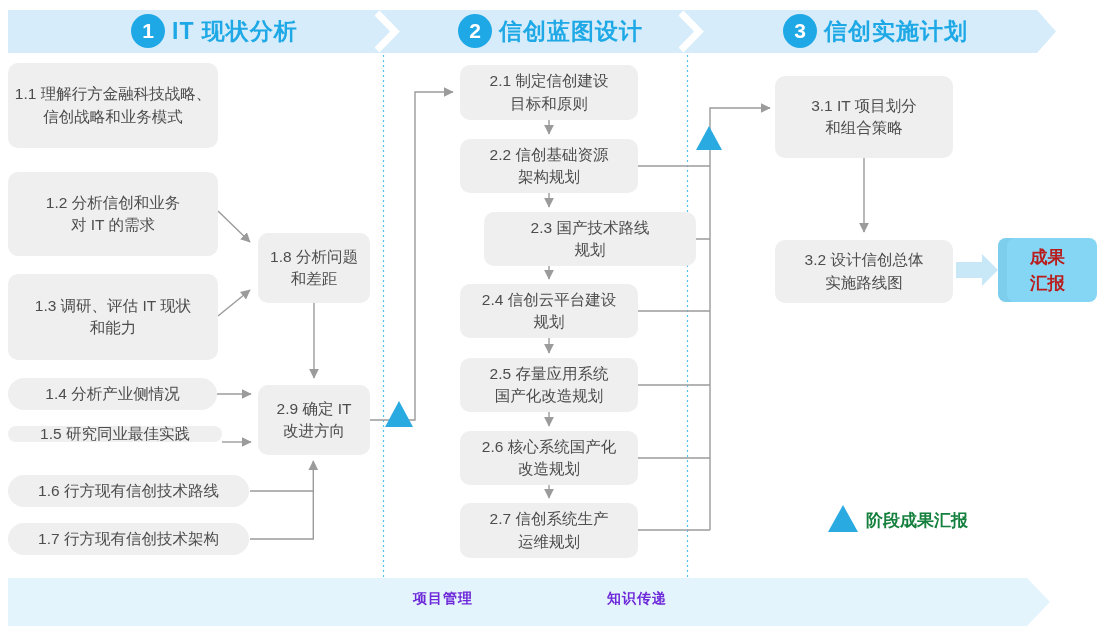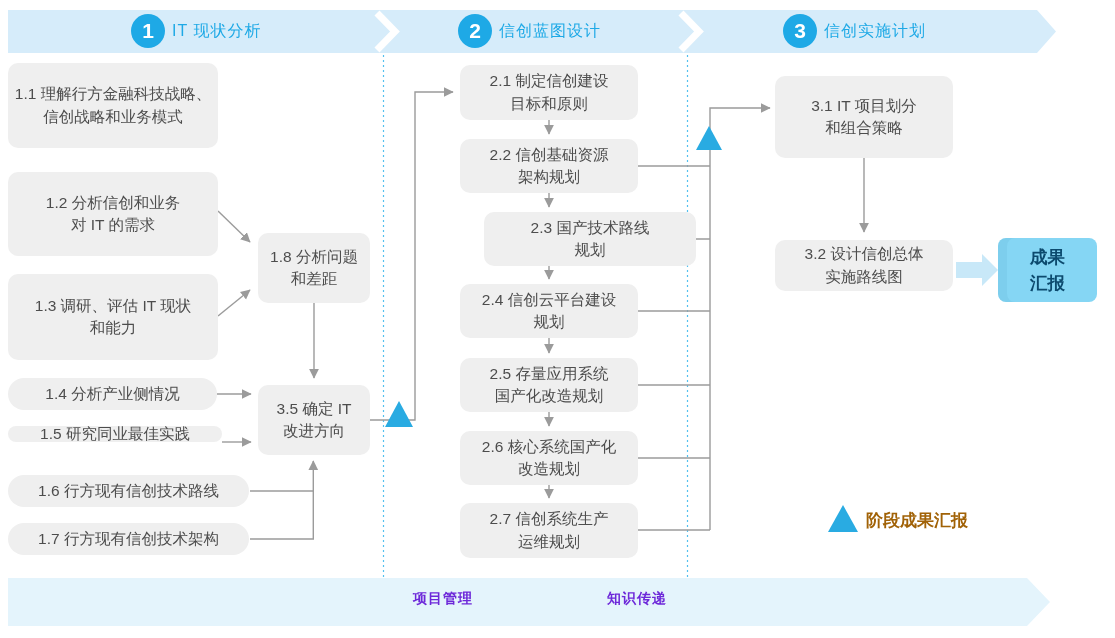--- a/index.html
+++ b/index.html
@@ -13,30 +13,30 @@
     display:flex;align-items:center;justify-content:center;text-align:center;
     color:#4D4D4D;font-size:15.5px;line-height:1.45;white-space:pre-line;
   }
   .pill{border-radius:17px;}
   .phase-circle{
     position:absolute;width:34px;height:34px;border-radius:50%;background:#1EA9E6;
     color:#fff;font-weight:bold;font-size:21px;display:flex;align-items:center;justify-content:center;
   }
   .phase-title{
     position:absolute;height:34px;display:flex;align-items:center;
-    color:#1EA9E6;font-weight:normal;font-size:16px;letter-spacing:1px;
+    color:#1EA9E6;font-weight:bold;font-size:23px;letter-spacing:1px;
   }
   .result-box{
     position:absolute;left:998px;top:238px;width:99px;height:64px;border-radius:8px;
     background:#85D6F4;box-shadow:inset 9px 0 0 rgba(90,170,205,0.18);
-    color:#0c4a6e;font-weight:bold;font-size:17.5px;line-height:1.5;white-space:pre-line;
+    color:#b91c1c;font-weight:bold;font-size:17.5px;line-height:1.5;white-space:pre-line;
     display:flex;align-items:center;justify-content:center;text-align:center;
   }
   .legend-label{
-    position:absolute;left:866px;top:509px;color:#a16207;font-weight:bold;font-size:17px;
+    position:absolute;left:866px;top:509px;color:#15803d;font-weight:bold;font-size:17px;
   }
   .footer-label{
     position:absolute;top:590px;width:100px;text-align:center;
     color:#6d28d9;font-weight:bold;font-size:14px;letter-spacing:1px;
   }
 </style>
 </head>
 <body>
 
 <div id="stage">
@@ -105,41 +105,41 @@
   <div class="box" style="left:8px;top:172px;width:210px;height:84px">1.2 分析信创和业务
 对 IT 的需求</div>
   <div class="box" style="left:8px;top:274px;width:210px;height:86px">1.3 调研、评估 IT 现状
 和能力</div>
   <div class="box pill" style="left:8px;top:378px;width:209px;height:32px">1.4 分析产业侧情况</div>
   <div class="box pill" style="left:8px;top:426px;width:214px;height:16px">1.5 研究同业最佳实践</div>
   <div class="box pill" style="left:8px;top:475px;width:241px;height:32px">1.6 行方现有信创技术路线</div>
   <div class="box pill" style="left:8px;top:523px;width:241px;height:32px">1.7 行方现有信创技术架构</div>
   <div class="box" style="left:258px;top:233px;width:112px;height:70px">1.8 分析问题
 和差距</div>
-  <div class="box" style="left:258px;top:385px;width:112px;height:70px">3.5 确定 IT
+  <div class="box" style="left:258px;top:385px;width:112px;height:70px">2.9 确定 IT
 改进方向</div>
 
   <div class="box" style="left:460px;top:65px;width:178px;height:55px">2.1 制定信创建设
 目标和原则</div>
   <div class="box" style="left:460px;top:139px;width:178px;height:54px">2.2 信创基础资源
 架构规划</div>
   <div class="box" style="left:484px;top:212px;width:212px;height:54px">2.3 国产技术路线
 规划</div>
   <div class="box" style="left:460px;top:284px;width:178px;height:54px">2.4 信创云平台建设
 规划</div>
   <div class="box" style="left:460px;top:358px;width:178px;height:54px">2.5 存量应用系统
 国产化改造规划</div>
   <div class="box" style="left:460px;top:431px;width:178px;height:54px">2.6 核心系统国产化
 改造规划</div>
   <div class="box" style="left:460px;top:503px;width:178px;height:55px">2.7 信创系统生产
 运维规划</div>
 
   <div class="box" style="left:775px;top:76px;width:178px;height:82px">3.1 IT 项目划分
 和组合策略</div>
-  <div class="box" style="left:775px;top:240px;width:178px;height:51px">3.2 设计信创总体
+  <div class="box" style="left:775px;top:240px;width:178px;height:63px">3.2 设计信创总体
 实施路线图</div>
 
   <div class="result-box">成果
 汇报</div>
 
   <div class="legend-label">阶段成果汇报</div>
 
   <div class="footer-label" style="left:393px">项目管理</div>
   <div class="footer-label" style="left:587px">知识传递</div>
 

